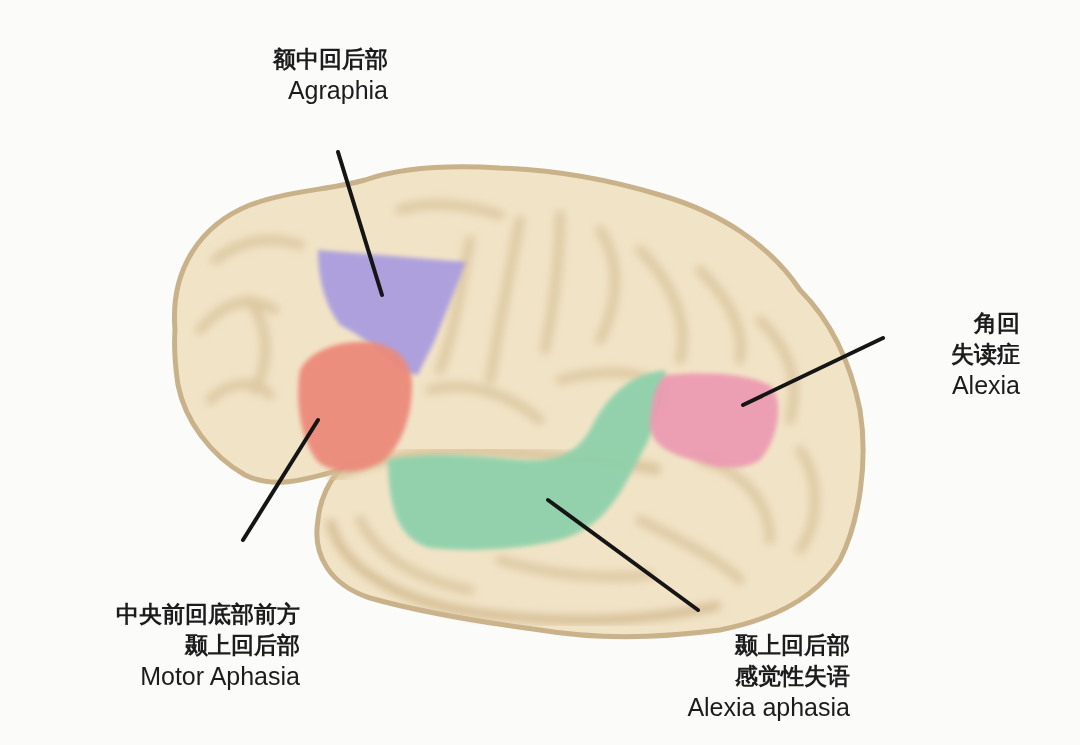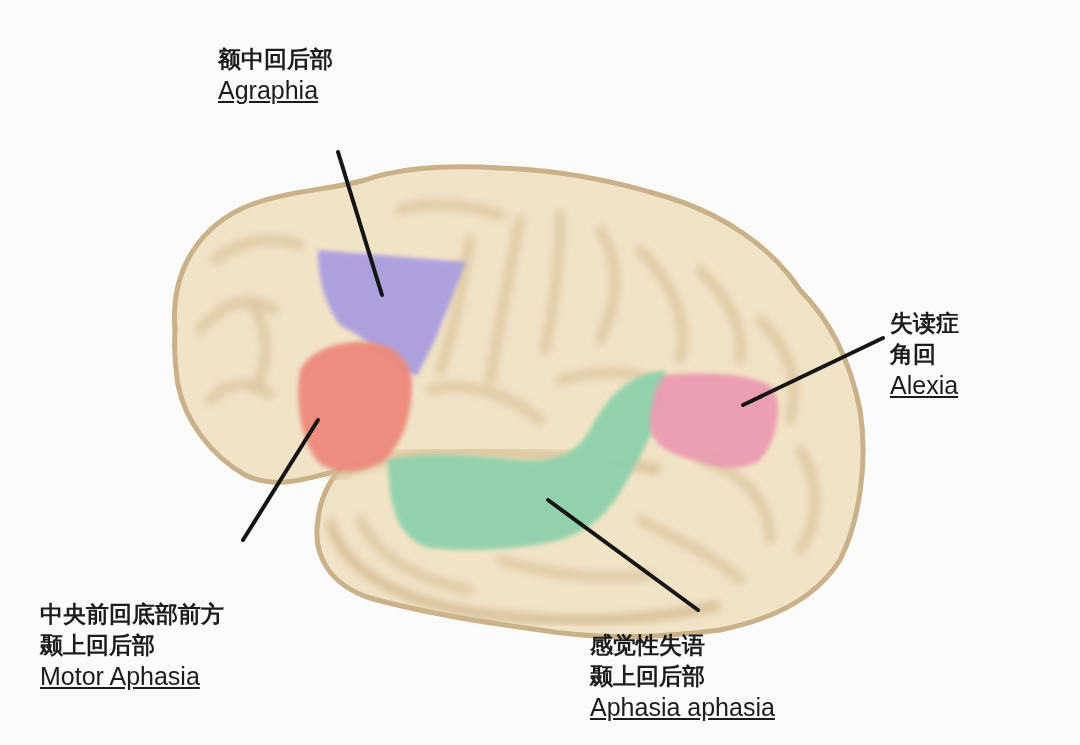--- a/index.html
+++ b/index.html
@@ -1,20 +1,20 @@
 <!DOCTYPE html>
 <html><head>
 <meta charset="utf-8">
 <style>
   html, body { margin:0; padding:0; }
   body { width:1080px; height:745px; background:#fbfbfa; position:relative; overflow:hidden;
          font-family:"DejaVu Sans","Liberation Sans",sans-serif; color:#1a1a1a; }
   #diagram { position:absolute; left:0; top:0; width:1080px; height:745px; }
-  .label { position:absolute; text-align:left; font-size:23px; line-height:31px; font-weight:bold; color:#1c1c1c; white-space:nowrap; }
-  .label .en { font-weight:normal; font-family:"Liberation Sans",sans-serif; font-size:25px;text-decoration:underline; }
+  .label { position:absolute; text-align:right; font-size:23px; line-height:31px; font-weight:bold; color:#1c1c1c; white-space:nowrap; }
+  .label .en { font-weight:normal; font-family:"Liberation Sans",sans-serif; font-size:25px; }
   #label-agraphia { left:218px; top:44px; width:170px; }
   #label-alexia { left:890px; top:308px; width:130px; }
   #label-broca { left:40px; top:563px; width:260px;margin-top:36px; }
   #label-sensory { left:590px; top:630px; width:260px; }
 </style>
 </head>
 <body>
 
 <svg id="diagram" viewBox="0 0 1080 745" xmlns="http://www.w3.org/2000/svg">
   <defs>
@@ -70,28 +70,28 @@
   <line x1="243" y1="540" x2="318" y2="420" stroke="#151515" stroke-width="4" stroke-linecap="round"></line>
   <line x1="698" y1="610" x2="548" y2="500" stroke="#151515" stroke-width="4" stroke-linecap="round"></line>
 </svg>
 
 <div id="label-agraphia" class="label">
   <div>额中回后部</div>
   <div class="en">Agraphia</div>
 </div>
 
 <div id="label-alexia" class="label">
+  <div>角回</div>
   <div>失读症</div>
-  <div>角回</div>
   <div class="en">Alexia</div>
 </div>
 
 <div id="label-broca" class="label">
   <div>中央前回底部前方</div>
   <div>颞上回后部</div>
   <div class="en">Motor Aphasia</div>
 </div>
 
 <div id="label-sensory" class="label">
+  <div>颞上回后部</div>
   <div>感觉性失语</div>
-  <div>颞上回后部</div>
-  <div class="en">Aphasia aphasia</div>
+  <div class="en">Alexia aphasia</div>
 </div>
 
 </body></html>

